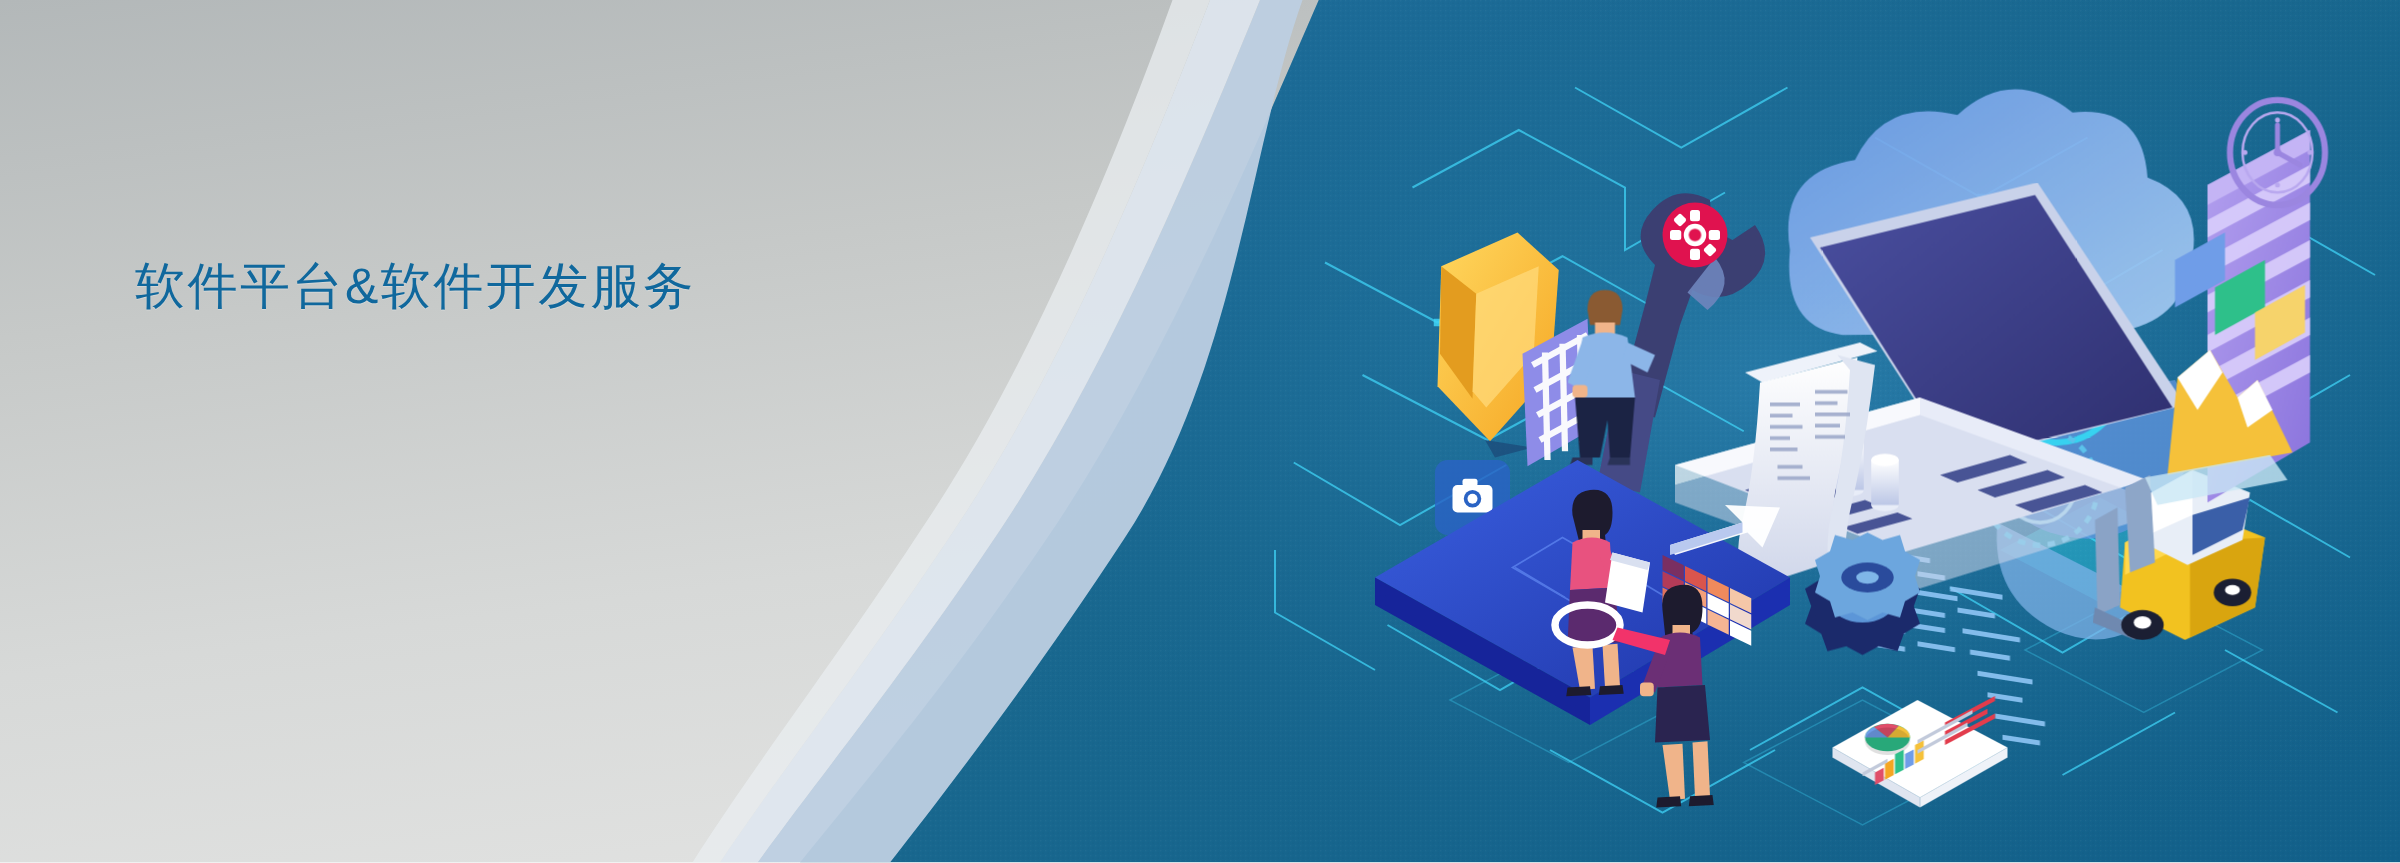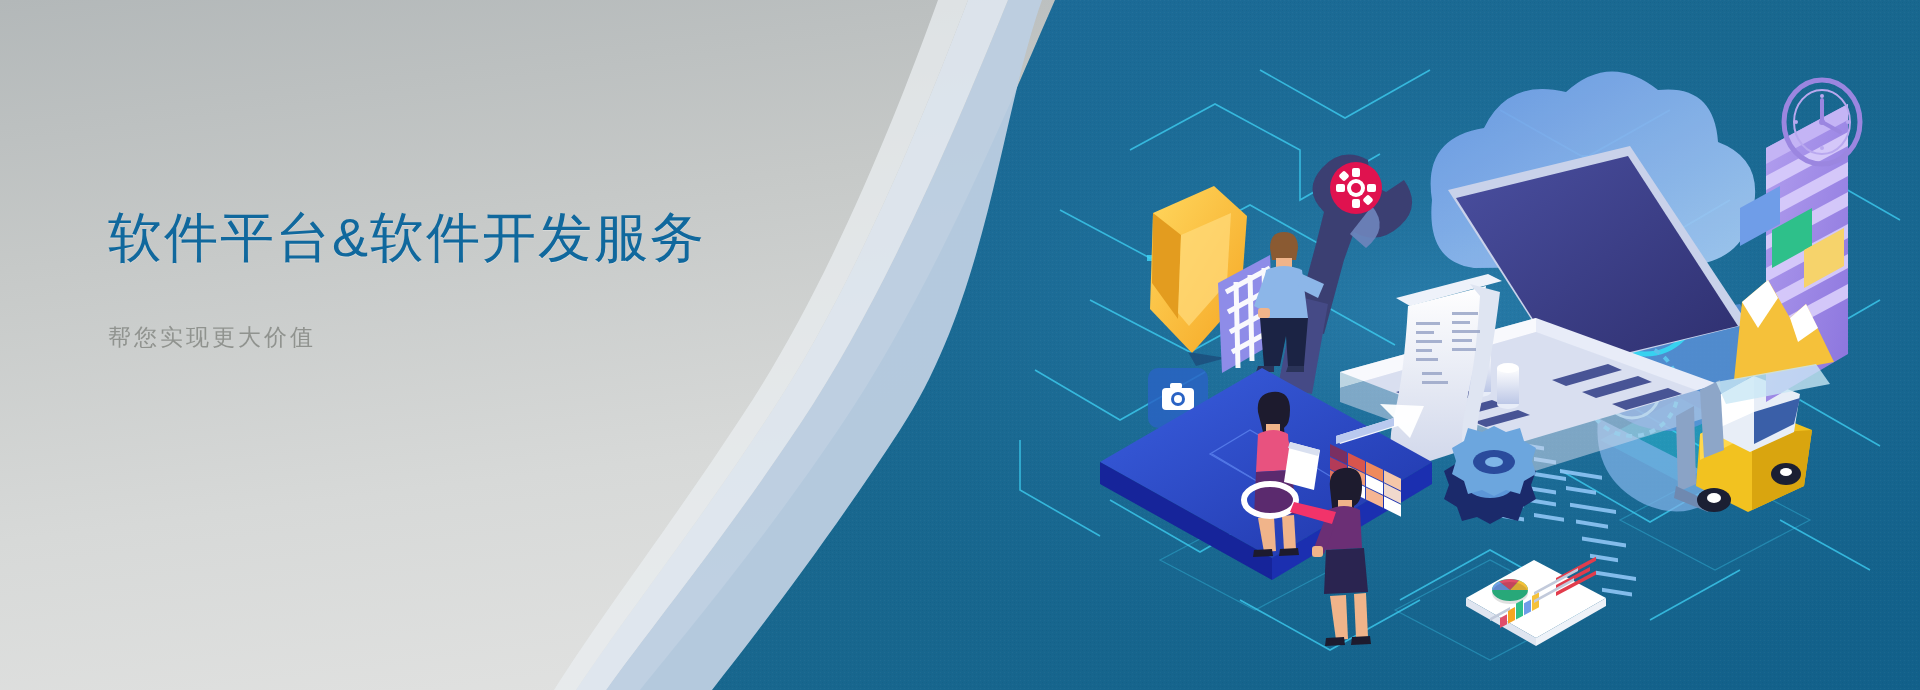--- a/index.html
+++ b/index.html
@@ -12,21 +12,21 @@
     background:linear-gradient(160deg,#b4b9ba 0%,#c3c7c7 30%,#d4d6d5 65%,#dedfde 100%);
   }
   .layer{position:absolute;inset:0;}
   .layer svg{display:block;width:1920px;height:690px;}
 
   
   #text-block{
     position:absolute;left:108px;top:206px;width:760px;z-index:40;
   }
   #headline{
-    font-size:54px;
+    font-size:40px;
     line-height:1.18;
     letter-spacing:2px;
     color:#10689d;
     font-weight:400;
     margin:0;
     white-space:nowrap;
     text-shadow:0 1px 0 rgba(255,255,255,.25);
   }
   #subtitle{
     margin:52px 0 0 0;
@@ -474,16 +474,15 @@
           <path d="M1534 600 l40 -22 l0 3 l-40 22 Z"></path>
           <path d="M1490 618 l20 -11 l0 3 l-20 11 Z"></path>
         </g>
       </g>
 
     </svg>
   </div>
 
   <div id="text-block">
     <h1 id="headline">软件平台&amp;软件开发服务</h1>
-    <p id="subtitle">帮您实现更大价值</p>
   </div>
 
 </div>
 
 </body></html>

